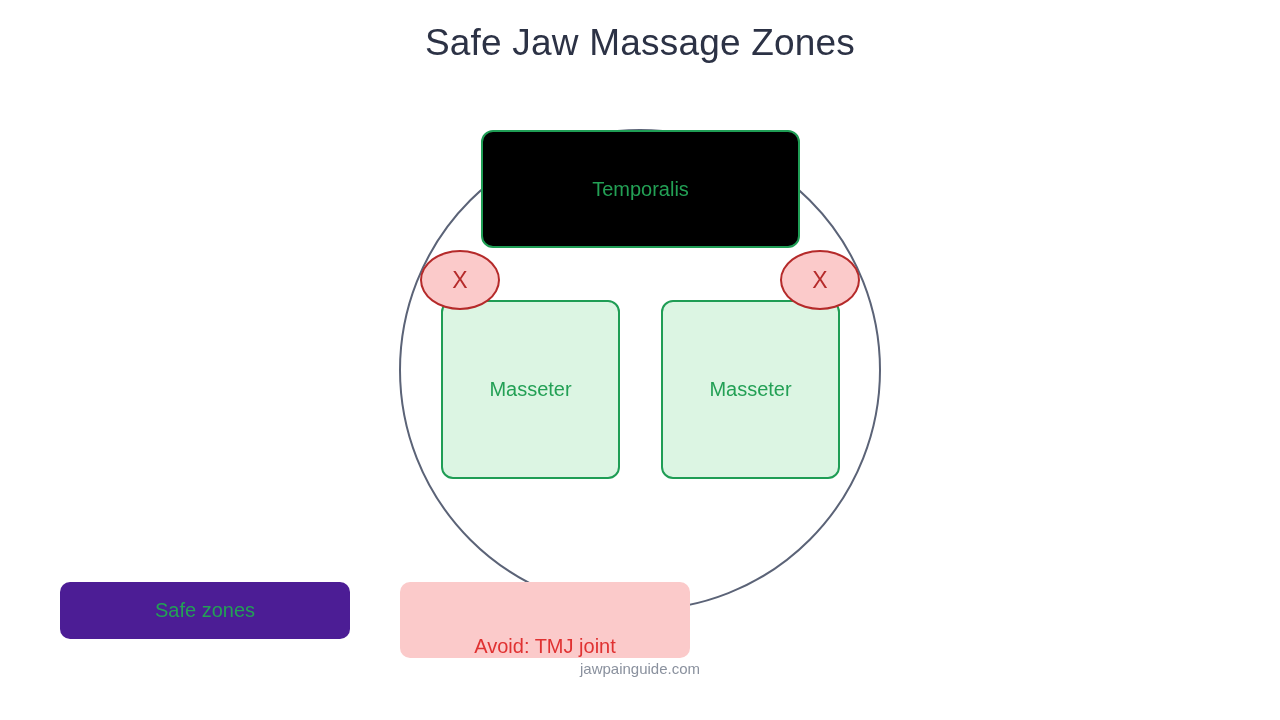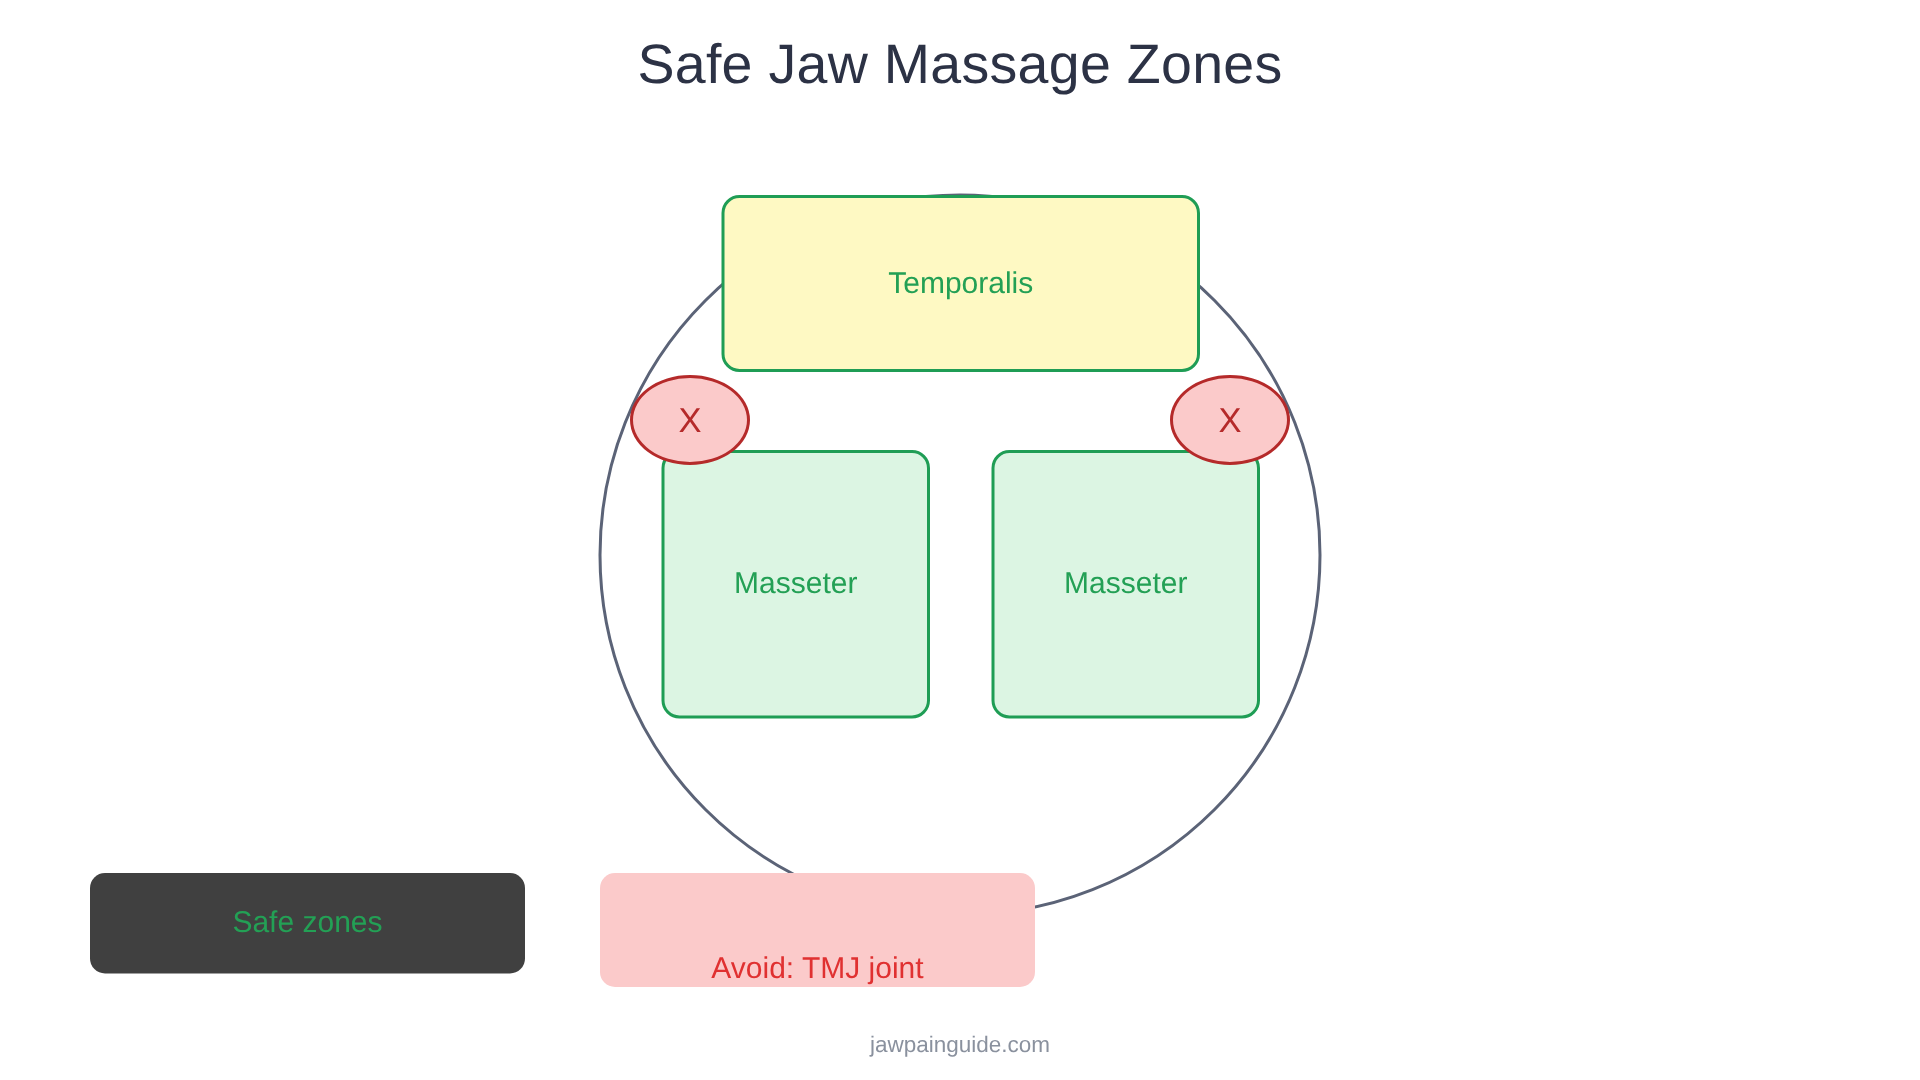--- a/index.html
+++ b/index.html
@@ -99,61 +99,61 @@
     font-size: 20px;
     font-family: "Liberation Sans", sans-serif;
     white-space: nowrap;
   }
   .legend-label.safe-text { color: #23a055; }
   .legend-label.avoid-text { color: #e03131; }
 
   .watermark {
     position: absolute;
     left: 0;
-    top: 688px;
+    top: 660px;
     width: 1280px;
     text-align: center;
     font-size: 15px;
     color: #8a919e;
     font-family: "Liberation Sans", sans-serif;
     white-space: nowrap;
   }
 </style>
 </head>
 <body style="background: rgb(255, 255, 255);">
 
 <div id="stage">
 
   <div class="page-title" style="color: rgb(44, 50, 69);">Safe Jaw Massage Zones</div>
 
   <svg class="svg-layer" viewBox="0 0 1280 720">
     <circle id="head-circle" cx="640" cy="370" r="240" fill="none" stroke="#5b6377" stroke-width="2"></circle>
   </svg>
 
-  <div class="zone-box" id="zone-temporalis" style="left: 481px; top: 130px; width: 319px; height: 118px; background: #fef9c3; border-color: rgb(31, 157, 85);">
+  <div class="zone-box" id="zone-temporalis" style="left: 481px; top: 130px; width: 319px; height: 118px; background: #000000; border-color: rgb(31, 157, 85);">
     <span class="zone-label" style="color: rgb(35, 160, 85);">Temporalis</span>
   </div>
 
   <div class="zone-box" id="zone-masseter-left" style="left: 441px; top: 300px; width: 179px; height: 179px; background: rgb(220, 245, 227); border-color: rgb(31, 157, 85);">
     <span class="zone-label" style="color: rgb(35, 160, 85);">Masseter</span>
   </div>
 
   <div class="zone-box" id="zone-masseter-right" style="left: 661px; top: 300px; width: 179px; height: 179px; background: rgb(220, 245, 227); border-color: rgb(31, 157, 85);">
     <span class="zone-label" style="color: rgb(35, 160, 85);">Masseter</span>
   </div>
 
   <div class="avoid-marker" id="marker-tmj-left" style="left: 420px; top: 250px; width: 80px; height: 60px; background: rgb(251, 202, 202); border-color: rgb(181, 42, 42);">
     <span class="avoid-marker-label" style="color: rgb(181, 42, 42);">X</span>
   </div>
 
   <div class="avoid-marker" id="marker-tmj-right" style="left: 780px; top: 250px; width: 80px; height: 60px; background: rgb(251, 202, 202); border-color: rgb(181, 42, 42);">
     <span class="avoid-marker-label" style="color: rgb(181, 42, 42);">X</span>
   </div>
 
-  <div class="legend-chip safe" id="legend-safe" style="left: 60px; top: 582px; width: 290px; height: 67px; background: #404040;">
+  <div class="legend-chip safe" id="legend-safe" style="left: 60px; top: 582px; width: 290px; height: 57px; background: #4c1d95;">
     <span class="legend-label safe-text" style="color: rgb(35, 160, 85);">Safe zones</span>
   </div>
 
   <div class="legend-chip avoid" id="legend-avoid" style="left: 400px; top: 582px; width: 290px; height: 76px; background: rgb(251, 202, 202);">
     <span class="legend-label avoid-text" style="color: rgb(224, 49, 49);">Avoid: TMJ joint</span>
   </div>
 
   <div class="watermark" style="color: rgb(138, 145, 158);">jawpainguide.com</div>
 
 </div>

